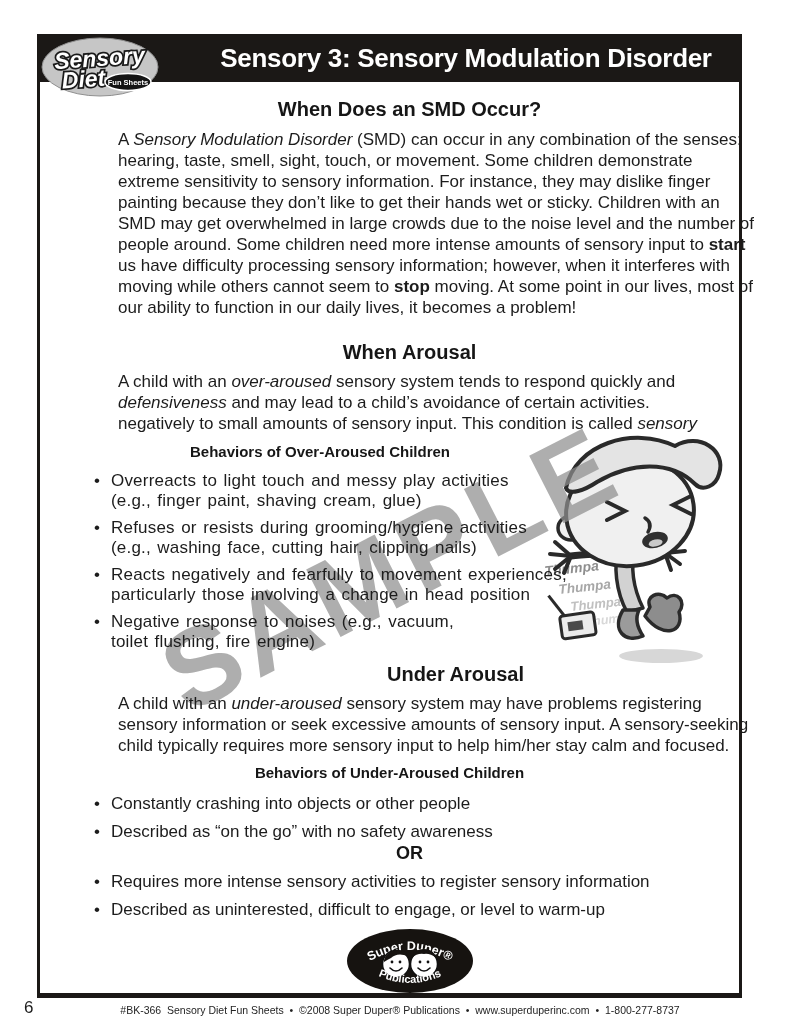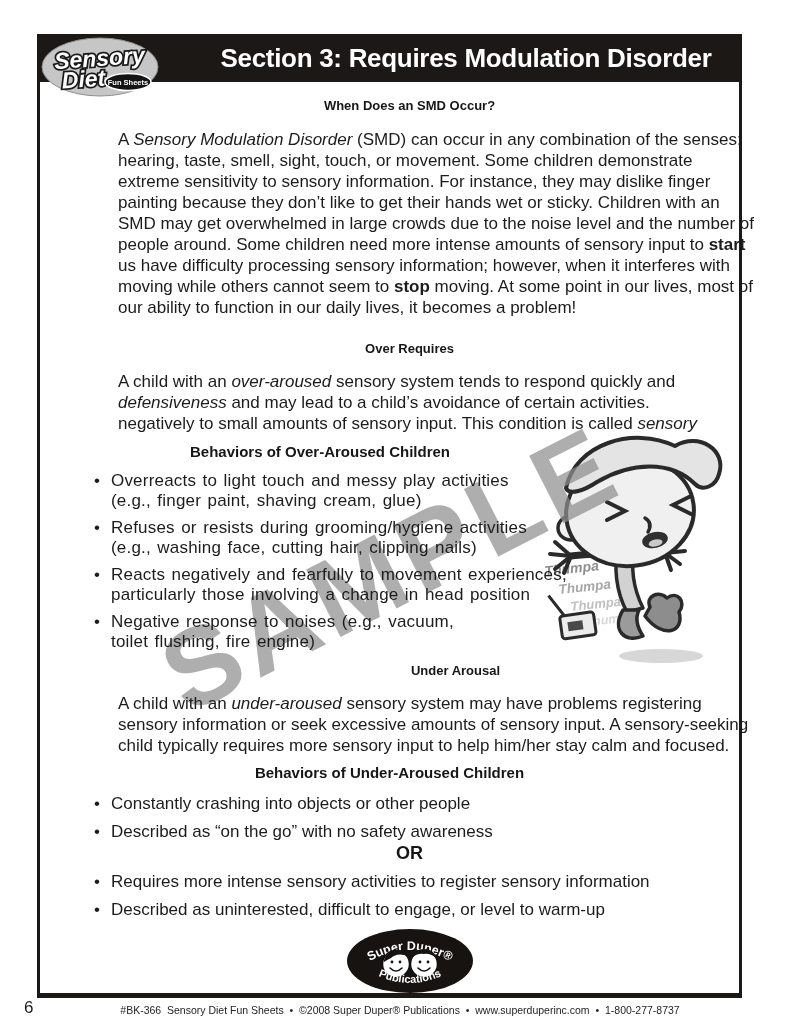--- a/index.html
+++ b/index.html
@@ -18,21 +18,21 @@
            border-left:3px solid #1b1816; border-right:3px solid #1b1816; border-bottom:5px solid #1b1816; z-index:5; pointer-events:none; }
 
   
   .character { position:absolute; left:533px; top:424px; width:238px; height:248px; z-index:2; }
   .watermark { position:absolute; left:110px; top:505px; width:560px; text-align:center;
                font-size:110px; font-weight:bold; letter-spacing:6px; color:#8f8f8f; opacity:0.72;
                transform:rotate(-27deg); transform-origin:center; z-index:3; white-space:nowrap; }
 
   
   .content-block { position:absolute; z-index:4; }
-  h2.sec { font-size:13px; font-weight:bold; text-align:center; color:#161616;padding-left:40px; }
+  h2.sec { font-size:20px; font-weight:bold; text-align:center; color:#161616;padding-left:40px; }
   h3.sub { font-size:15px; font-weight:bold; text-align:center; color:#161616; }
   .para { font-size:17px; color:#1c1c1c; }
   .para .rl { line-height:21px; min-height:21px; white-space:nowrap;margin-left:40px; }
   .it { font-style:italic; }
   .bd { font-weight:bold; }
 
   .bullet-row { display:flex; margin-bottom:7px; font-size:17px; }
   .bullet-row .dot { width:17px; flex:0 0 17px; line-height:21px; }
   .bullet-row .btext { white-space:pre-line; line-height:21px; }
   .bullets-over .bullet-row .btext { line-height:20px; word-spacing:1.5px; letter-spacing:0.2px; }
@@ -45,21 +45,21 @@
   .footer-page-number { position:absolute; left:24px; top:998px; font-size:17px; color:#1c1c1c; z-index:6; }
   .footer-text { position:absolute; left:0; top:1004px; width:800px; text-align:center;
                  font-size:10.5px; color:#242424; white-space:pre; z-index:6; }
 </style>
 </head>
 <body>
 
 <div class="page">
 
   <div class="header-bar"></div>
-  <div class="header-title">Section 3: Requires Modulation Disorder</div>
+  <div class="header-title">Sensory 3: Sensory Modulation Disorder</div>
 
   <svg class="logo-sd" viewBox="0 0 125 62">
     <ellipse cx="60" cy="30" rx="58" ry="29" fill="#c6c6c6" stroke="#8f8f8f" stroke-width="1"></ellipse>
     <g font-family="'Liberation Sans',sans-serif" font-weight="bold" font-style="italic" fill="#ffffff" stroke="#1a1a1a" stroke-width="3.5" paint-order="stroke" font-size="23">
       <text x="60" y="29" text-anchor="middle" transform="rotate(-4 60 29)">Sensory</text>
       <text x="44" y="50" text-anchor="middle" transform="rotate(-4 44 50)">Diet</text>
     </g>
     <ellipse cx="88" cy="45" rx="23" ry="8.5" fill="#141414" stroke="#ffffff" stroke-width="1.5"></ellipse>
     <text x="88" y="48" text-anchor="middle" font-family="'Liberation Sans',sans-serif" font-size="7.5" font-weight="bold" fill="#ffffff">Fun Sheets</text>
   </svg>
@@ -118,21 +118,21 @@
       <div class="rl"><span>hearing, taste, smell, sight, touch, or movement. Some children demonstrate</span></div>
       <div class="rl"><span>extreme sensitivity to sensory information. For instance, they may dislike finger</span></div>
       <div class="rl"><span>painting because they don’t like to get their hands wet or sticky. Children with an</span></div>
       <div class="rl"><span>SMD may get overwhelmed in large crowds due to the noise level and the number of</span></div>
       <div class="rl"><span>people around. Some children need more intense amounts of sensory input to </span><span class="bd">start</span></div>
       <div class="rl"><span>us have difficulty processing sensory information; however, when it interferes with</span></div>
       <div class="rl"><span>moving while others cannot seem to </span><span class="bd">stop</span><span> moving. At some point in our lives, most of</span></div>
       <div class="rl"><span>our ability to function in our daily lives, it becomes a problem!</span></div>
     </div>
 
-  <h2 class="sec content-block" style="left:37px; top:341px; width:705px;">Over Requires</h2>
+  <h2 class="sec content-block" style="left:37px; top:341px; width:705px;">When Arousal</h2>
   <div class="para content-block" style="left:78px; top:371px; width:680px;">
       <div class="rl"><span>A child with an </span><span class="it">over-aroused</span><span> sensory system tends to respond quickly and</span></div>
       <div class="rl"><span class="it">defensiveness</span><span> and may lead to a child’s avoidance of certain activities.</span></div>
       <div class="rl"><span>negatively to small amounts of sensory input. This condition is called </span><span class="it">sensory</span></div>
     </div>
   <h3 class="sub content-block" style="left:40px; top:443px; width:560px;">Behaviors of Over-Aroused Children</h3>
   <div class="bullets-over content-block" style="left:94px; top:471px; width:490px;">
       <div class="bullet-row">
         <span class="dot">•</span>
         <span class="btext">Overreacts to light touch and messy play activities

